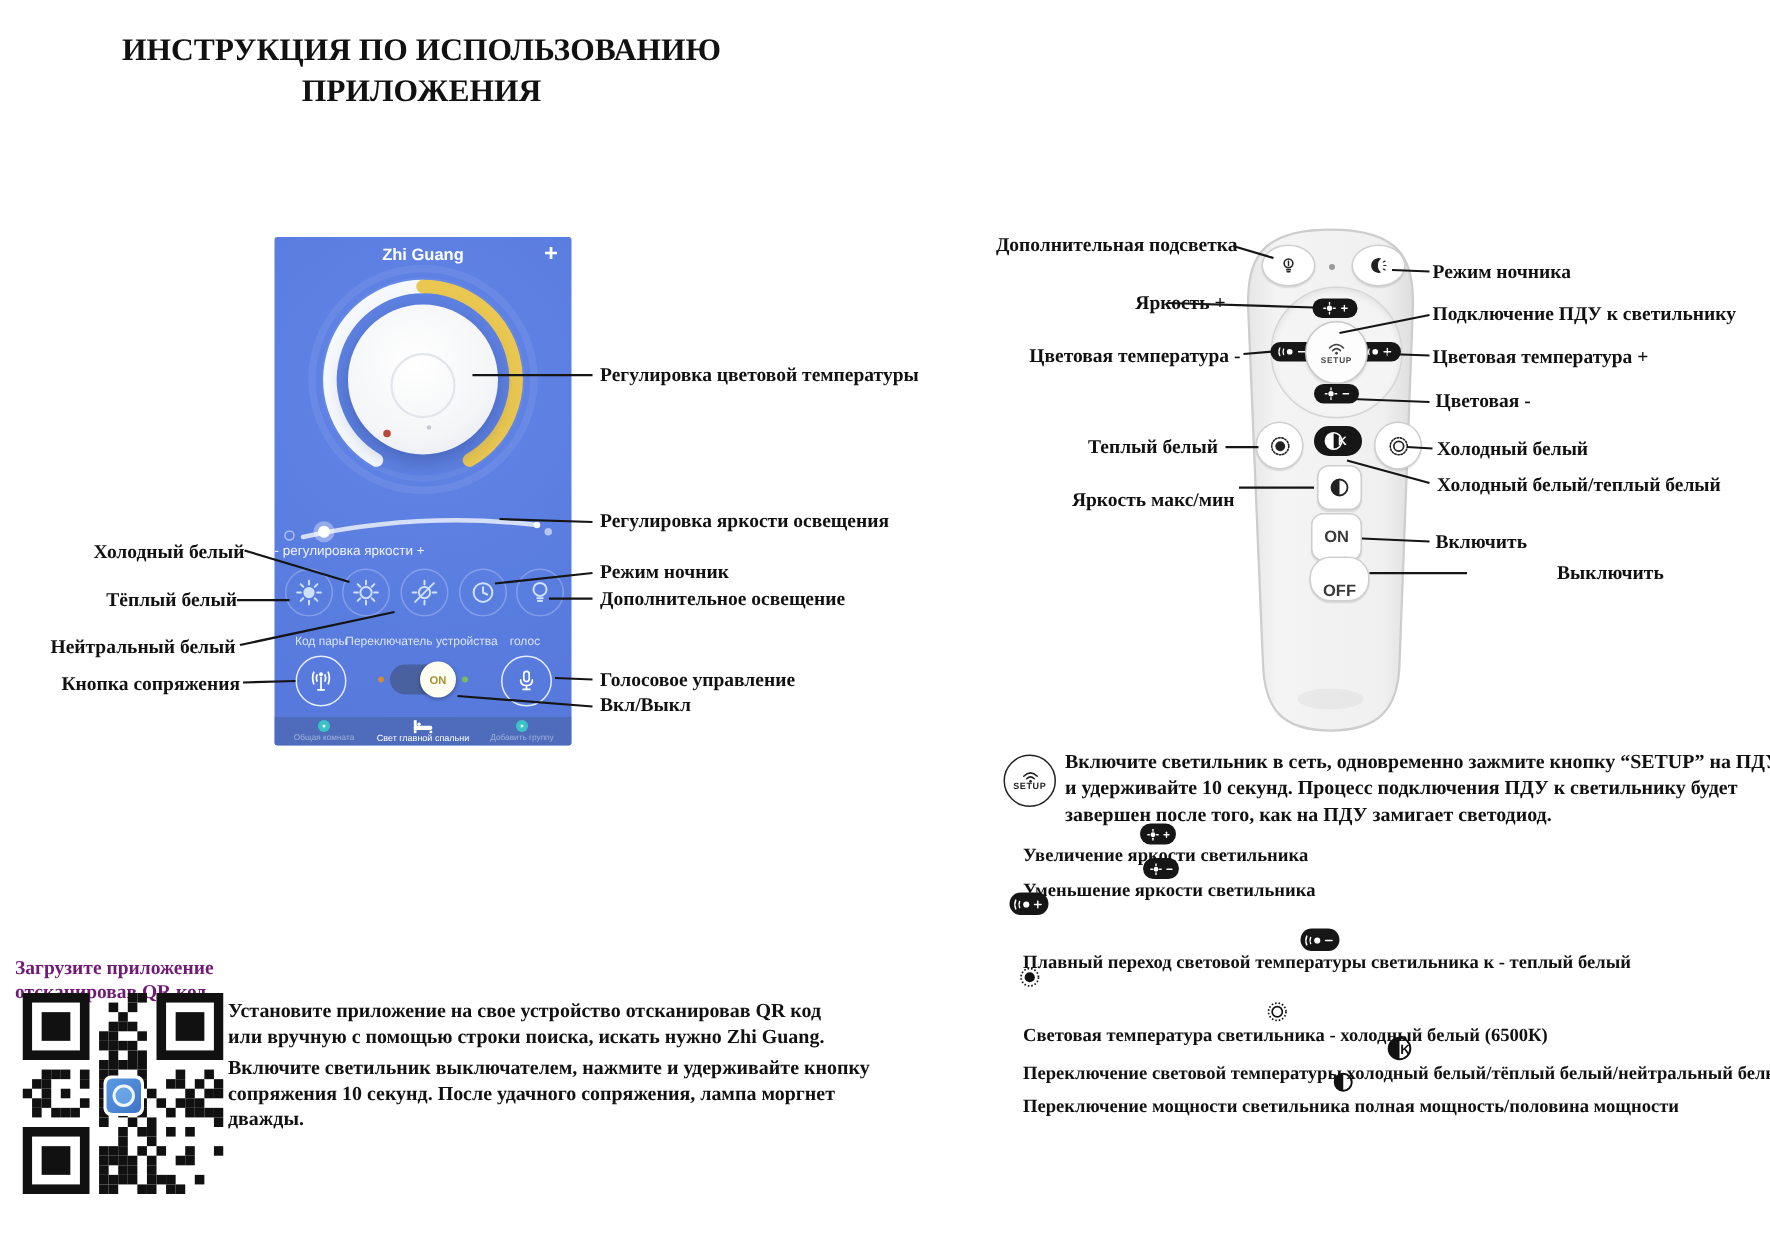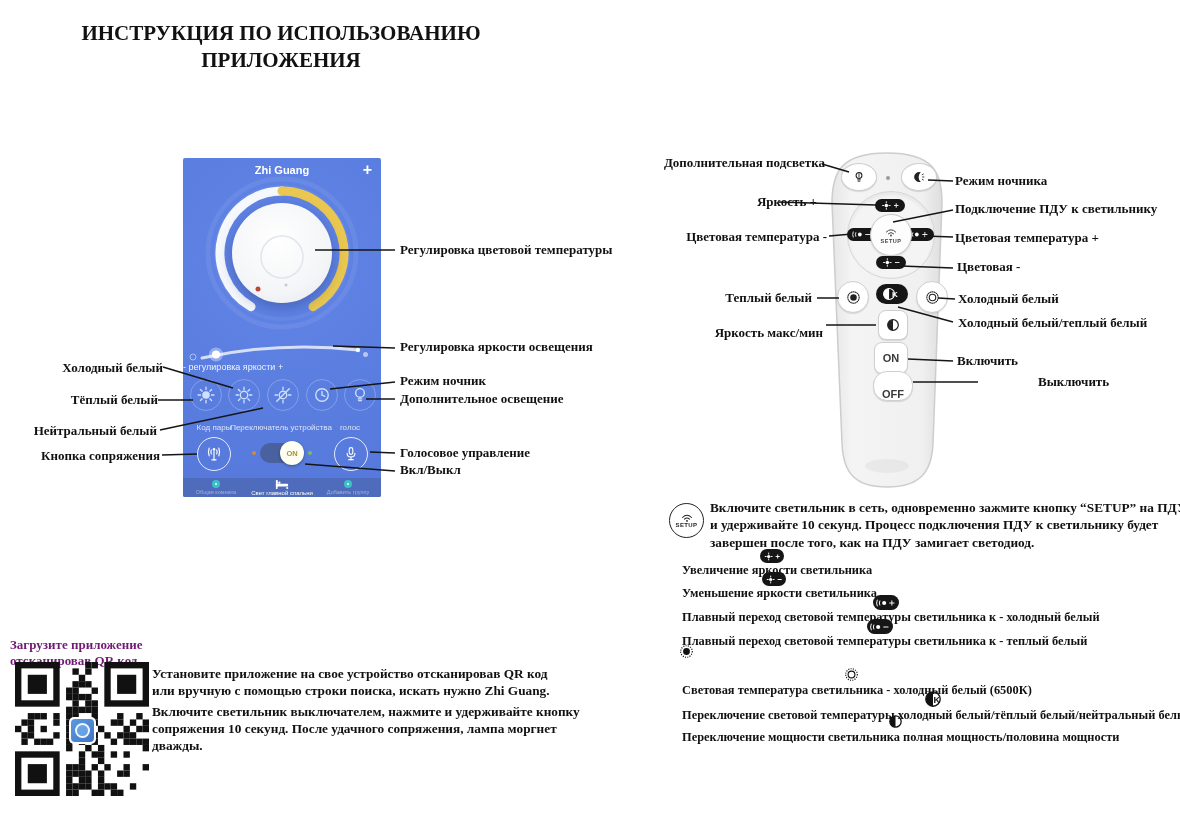--- a/index.html
+++ b/index.html
@@ -629,21 +629,20 @@
             <g fill="none" stroke="#fff" stroke-width="1.3" stroke-linecap="round">
               <path d="M3 2 Q1.2 6 3 10"></path>
               <path d="M6.5 3.2 Q5.2 6 6.5 8.8"></path>
               <circle cx="12.5" cy="6" r="2.8" fill="#fff" stroke="none"></circle>
               <line x1="20" y1="6" x2="26" y2="6"></line>
               <line x1="23" y1="3" x2="23" y2="9"></line>
             </g>
           </svg>
         </span>
       </span>
-    <span class="legend-text">Плавный переход световой температуры светильника к - холодный белый</span>
   </div>
   <div class="legend-row" style="top:619px;">
     <span class="legend-ico">
         <span class="legend-pill" style="width:26px;height:15px;border-radius:8px;">
           <svg width="22" height="10" viewBox="0 0 30 12">
             <g fill="none" stroke="#fff" stroke-width="1.3" stroke-linecap="round">
               <path d="M3 2 Q1.2 6 3 10"></path>
               <path d="M6.5 3.2 Q5.2 6 6.5 8.8"></path>
               <circle cx="12.5" cy="6" r="2.8" fill="#fff" stroke="none"></circle>
               <line x1="20" y1="6" x2="26" y2="6"></line>

